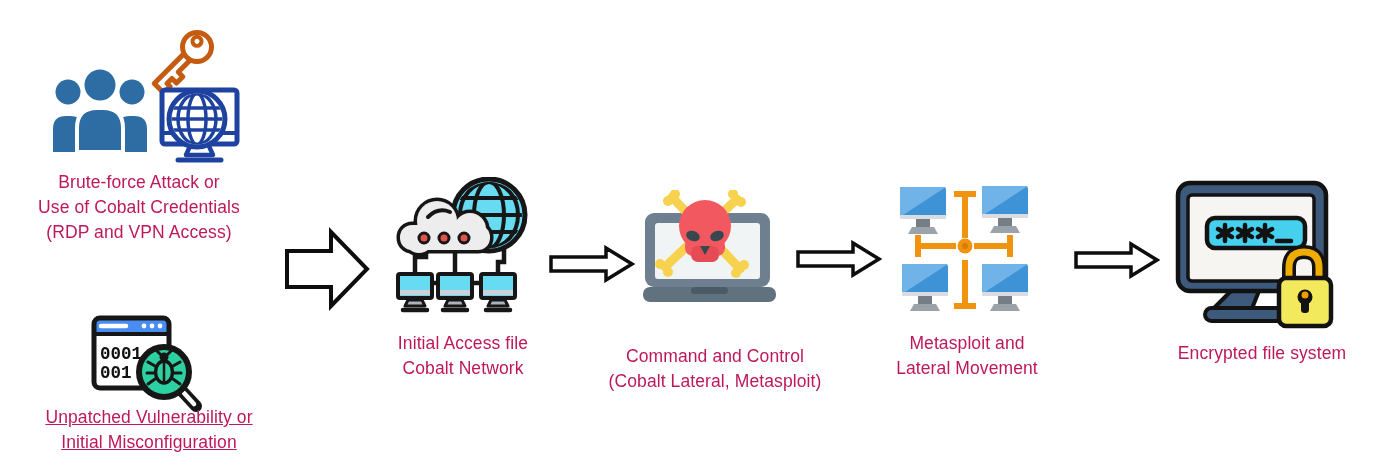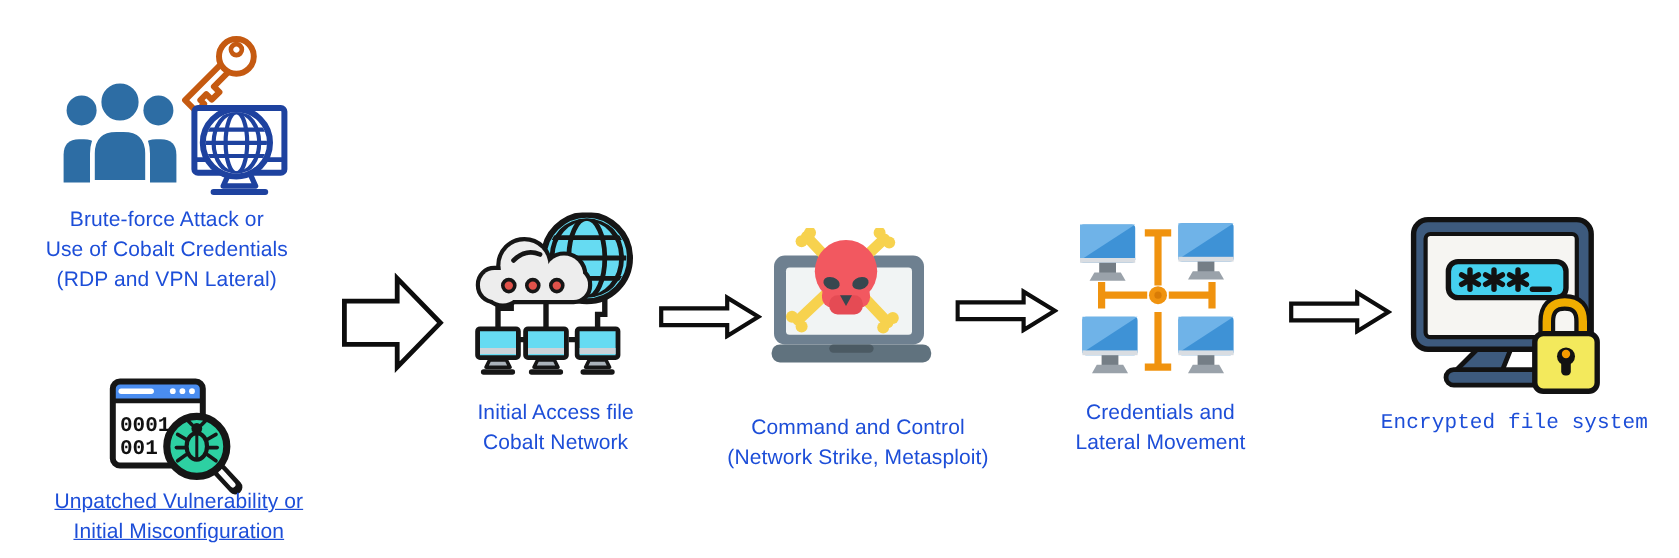--- a/index.html
+++ b/index.html
@@ -2,21 +2,21 @@
 <html><head>
 <meta charset="utf-8">
 <style>
   html,body{margin:0;padding:0;background:#fff;}
   .canvas{
     position:relative;width:1399px;height:465px;background:#ffffff;
     font-family:"Liberation Sans", sans-serif;overflow:hidden;
   }
   .abs{position:absolute;}
   .label{
-    position:absolute;text-align:center;color:#1d4ed8;
+    position:absolute;text-align:center;color:#be185d;
     font-size:17.5px;line-height:25px;letter-spacing:0.1px;
   }
   svg{display:block;}
   .arrow polygon{fill:#ffffff;stroke:#0d0d0d;stroke-linejoin:miter;}
 </style>
 </head>
 <body>
 
 <div class="canvas">
 
@@ -52,21 +52,21 @@
         <line x1="124" y1="118" x2="180" y2="118"></line>
         <ellipse cx="152" cy="107" rx="9" ry="25.5"></ellipse>
         <ellipse cx="152" cy="107" rx="19" ry="25.5"></ellipse>
       </g>
     </g>
   </svg>
 
   <div class="label" style="left:7px;top:170px;width:264px;">
     <div>Brute-force Attack or</div>
     <div>Use of Cobalt Credentials</div>
-    <div>(RDP and VPN Lateral)</div>
+    <div>(RDP and VPN Access)</div>
   </div>
 
   <svg class="abs" style="left:86px;top:306px;" width="122" height="108" viewBox="0 0 122 108">
     <g>
       <rect x="8" y="12" width="75" height="70" rx="6" fill="#ffffff"></rect>
       <path d="M 14 12 H 77 Q 83 12 83 18 V 28 H 8 V 18 Q 8 12 14 12 Z" fill="#4a8df0"></path>
       <rect x="8" y="12" width="75" height="70" rx="6" fill="none" stroke="#161616" stroke-width="5"></rect>
       <line x1="8" y1="28" x2="83" y2="28" stroke="#161616" stroke-width="4"></line>
       <line x1="15" y1="20" x2="40" y2="20" stroke="#ffffff" stroke-width="4.5" stroke-linecap="round"></line>
       <circle cx="58" cy="20" r="2.4" fill="#ffffff"></circle>
@@ -202,21 +202,21 @@
       <rect x="52" y="48" width="40" height="18" rx="8" fill="#f25860"></rect>
       <rect x="58" y="56" width="28" height="16" rx="7" fill="#e54b54"></rect>
       <ellipse cx="60" cy="46" rx="7" ry="5" transform="rotate(18 60 46)" fill="#37474f"></ellipse>
       <ellipse cx="84" cy="46" rx="7" ry="5" transform="rotate(-18 84 46)" fill="#37474f"></ellipse>
       <polygon points="67,56 77,56 72,65" fill="#37474f"></polygon>
     </g>
   </svg>
 
   <div class="label" style="left:575px;top:328px;width:280px;margin-top:16px;">
     <div>Command and Control</div>
-    <div>(Network Strike, Metasploit)</div>
+    <div>(Cobalt Lateral, Metasploit)</div>
   </div>
 
   <svg class="abs arrow" style="left:796px;top:240px;" width="86" height="38" viewBox="0 0 86 38">
     <polygon points="2,12 57,12 57,3 83,19 57,35 57,26 2,26" stroke-width="3.5"></polygon>
   </svg>
 
   <svg class="abs" style="left:890px;top:178px;" width="148" height="142" viewBox="0 0 148 142">
     <g stroke="#f0930f" stroke-width="6" fill="none">
       <line x1="75" y1="16" x2="75" y2="60"></line>
       <line x1="64" y1="16" x2="86" y2="16"></line>
@@ -256,21 +256,21 @@
         <rect x="92" y="86" width="46" height="32" rx="3" fill="#3e92d6"></rect>
         <polygon points="92,86 138,86 92,116" fill="#6fb3e8"></polygon>
         <rect x="92" y="114" width="46" height="4" fill="#d9dde2"></rect>
         <rect x="108" y="118" width="14" height="9" fill="#757e86"></rect>
         <path d="M 100 133 H 130 L 126 126 H 104 Z" fill="#9aa2aa"></path>
       </g>
     </g>
   </svg>
 
   <div class="label" style="left:852px;top:331px;width:230px;">
-    <div>Credentials and</div>
+    <div>Metasploit and</div>
     <div>Lateral Movement</div>
   </div>
 
   <svg class="abs arrow" style="left:1074px;top:241px;" width="86" height="38" viewBox="0 0 86 38">
     <polygon points="2,12 57,12 57,3 83,19 57,35 57,26 2,26" stroke-width="3.5"></polygon>
   </svg>
 
   <svg class="abs" style="left:1175px;top:180px;" width="162" height="152" viewBox="0 0 162 152">
     <g>
       <path d="M 56 111 H 84 L 76 131 H 36 Z" fill="#3d5a7d" stroke="#121212" stroke-width="4" stroke-linejoin="round"></path>
@@ -294,17 +294,17 @@
     <g>
       <path d="M 114 102 V 88 Q 114 72 129 72 Q 144 72 144 88 V 102" fill="none" stroke="#121212" stroke-width="14" stroke-linecap="round"></path>
       <path d="M 114 102 V 88 Q 114 72 129 72 Q 144 72 144 88 V 102" fill="none" stroke="#f0ad00" stroke-width="7"></path>
       <rect x="104" y="98" width="52" height="48" rx="7" fill="#f3e95c" stroke="#121212" stroke-width="4.5"></rect>
       <circle cx="130" cy="117" r="7.5" fill="#121212"></circle>
       <rect x="126" y="117" width="8" height="16" rx="3.5" fill="#121212"></rect>
       <circle cx="130" cy="115" r="3.5" fill="#f59b00"></circle>
     </g>
   </svg>
 
-  <div class="label" style="left:1142px;top:341px;width:240px;font-family:Liberation Mono, monospace;">
+  <div class="label" style="left:1142px;top:341px;width:240px;">
     <div>Encrypted file system</div>
   </div>
 
 </div>
 
 </body></html>

